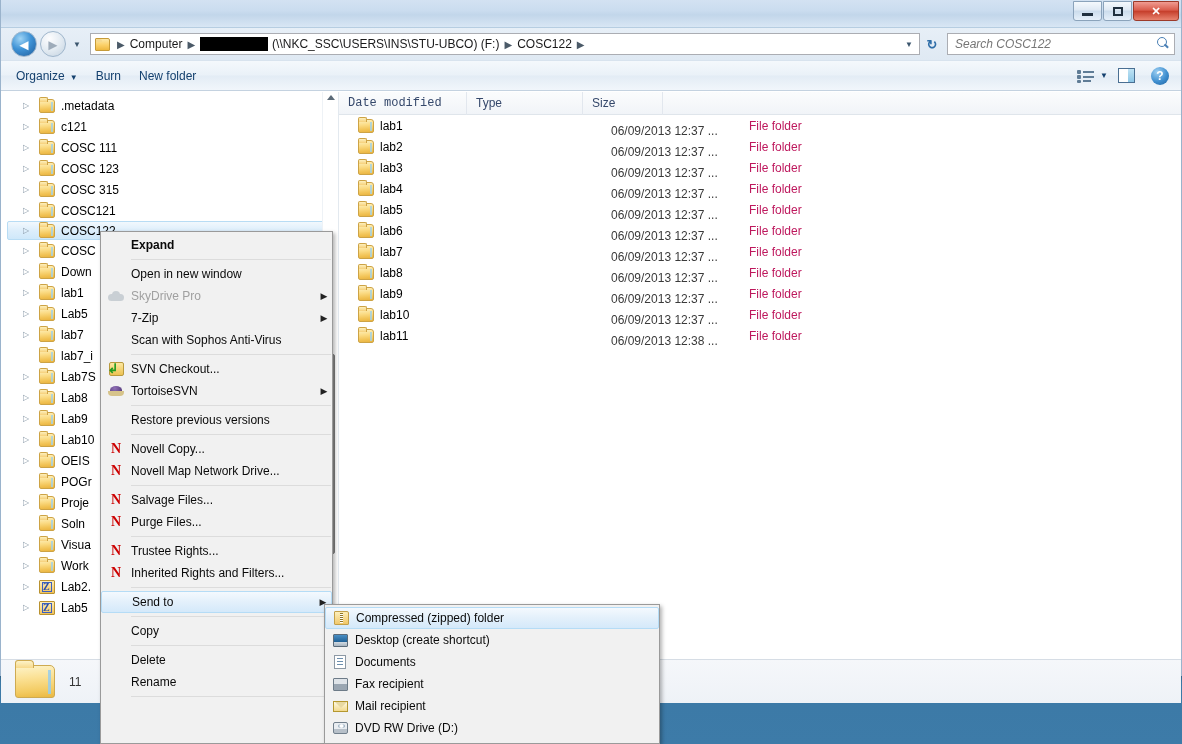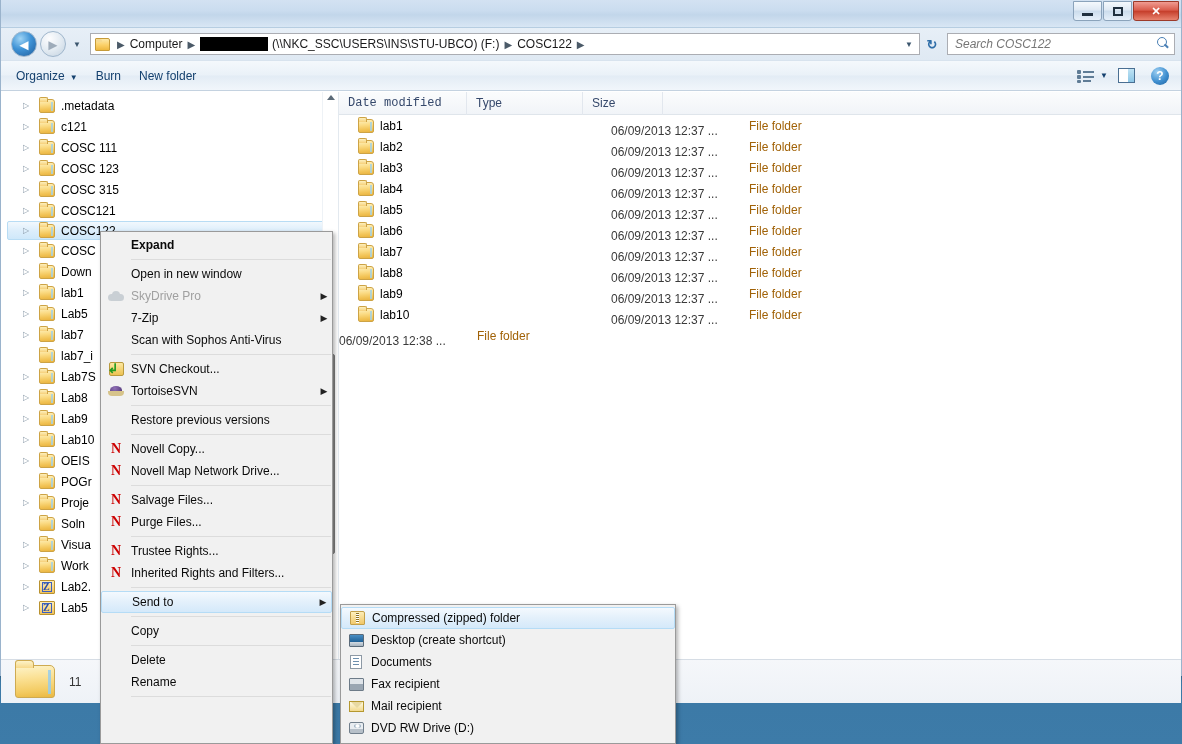--- a/index.html
+++ b/index.html
@@ -270,21 +270,21 @@
     width: 0; height: 0;
     border-left: 5px solid transparent; border-right: 5px solid transparent;
     border-bottom: 5px solid #7e9fc0;
   }
   .file-row {
     height: 21px; display: flex; align-items: center;
     font-size: 12px; color: #000;
   }
   .file-row .fname { display: flex; align-items: center; padding-left: 19px; }
   .file-row .fdate { color: #3a3a3a; margin-top: 10px; }
-  .file-row .ftype { color: #a16207; }
+  .file-row .ftype { color: #be185d; }
 
   
   #detailspane {
     height: 44px;
     display: flex; align-items: center;
     padding-left: 14px;
     background: linear-gradient(180deg,#f5f7fa 0%, #eef2f7 100%);
     border-top: 1px solid #d6dde5;
     font-size: 12px; color: #333;
   }
@@ -378,21 +378,21 @@
     border-radius: 50% 50% 45% 45%;
   }
   .ico-tortoise:after {
     content:''; position:absolute; left:0; top:5px; width:16px; height:5px;
     background:#d6c38a; border-radius: 0 0 4px 4px;
   }
 
   
   #sendto-menu {
     position: absolute;
-    left: 340px; top: 604px;
+    left: 324px; top: 604px;
     width: 336px;
     height: 140px;
     background: #f1f1f1;
     border: 1px solid #9a9a9a;
     box-shadow: 2px 2px 4px rgba(0,0,0,.3);
     padding: 2px 0 0;
     z-index: 60;
     overflow: hidden;
   }
   #sendto-menu .ctx-item { height: 22px; }
@@ -750,20 +750,24 @@
           <div class="file-row">
             <div class="fname" style="width: 272px;">
               <span class="folder-ico"></span>
               <span>lab10</span>
             </div>
             <div class="fdate" style="width: 128px;">06/09/2013 12:37 ...</div>
             <div class="ftype" style="width: 116px; padding-left: 10px;">File folder</div>
             <div style="width: 80px;"></div>
           </div>
           <div class="file-row">
+            <div class="fname" style="width: 272px;">
+              <span class="folder-ico"></span>
+              <span>lab11</span>
+            </div>
             <div class="fdate" style="width: 128px;">06/09/2013 12:38 ...</div>
             <div class="ftype" style="width: 116px; padding-left: 10px;">File folder</div>
             <div style="width: 80px;"></div>
           </div>
         </div>
     </div>
   </div>
 
   <div id="detailspane">
     <div class="big-folder"></div>

